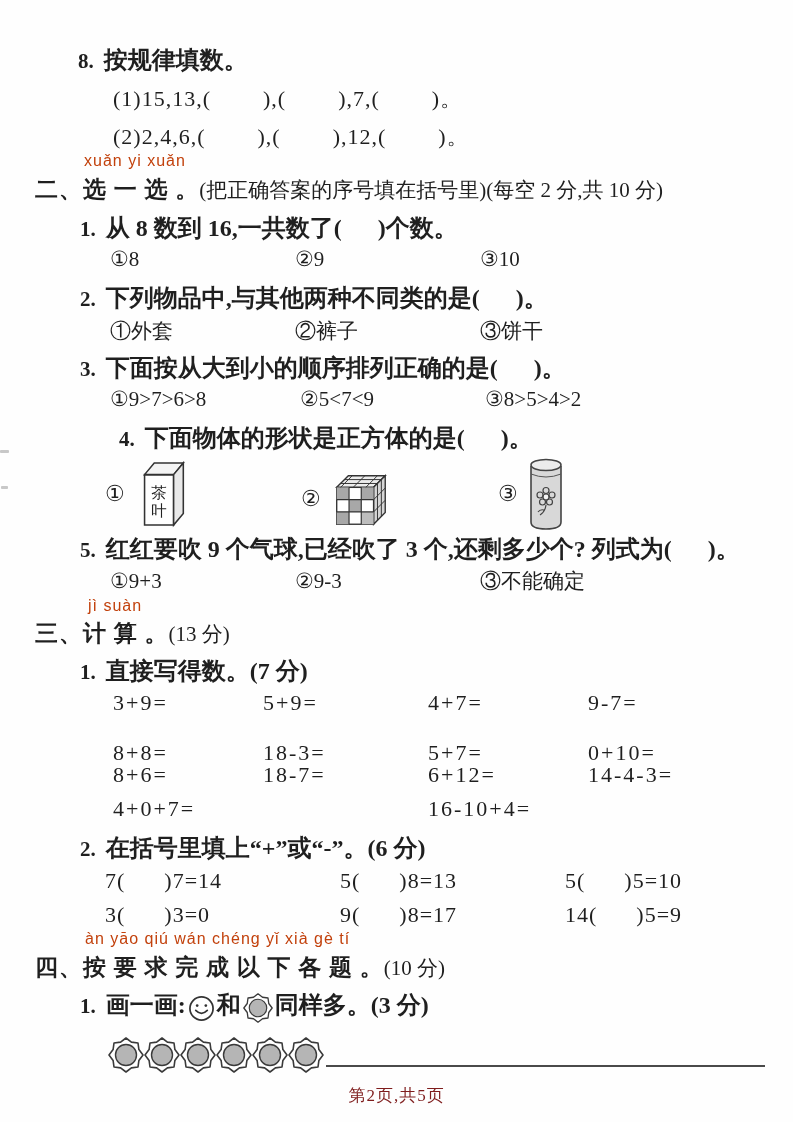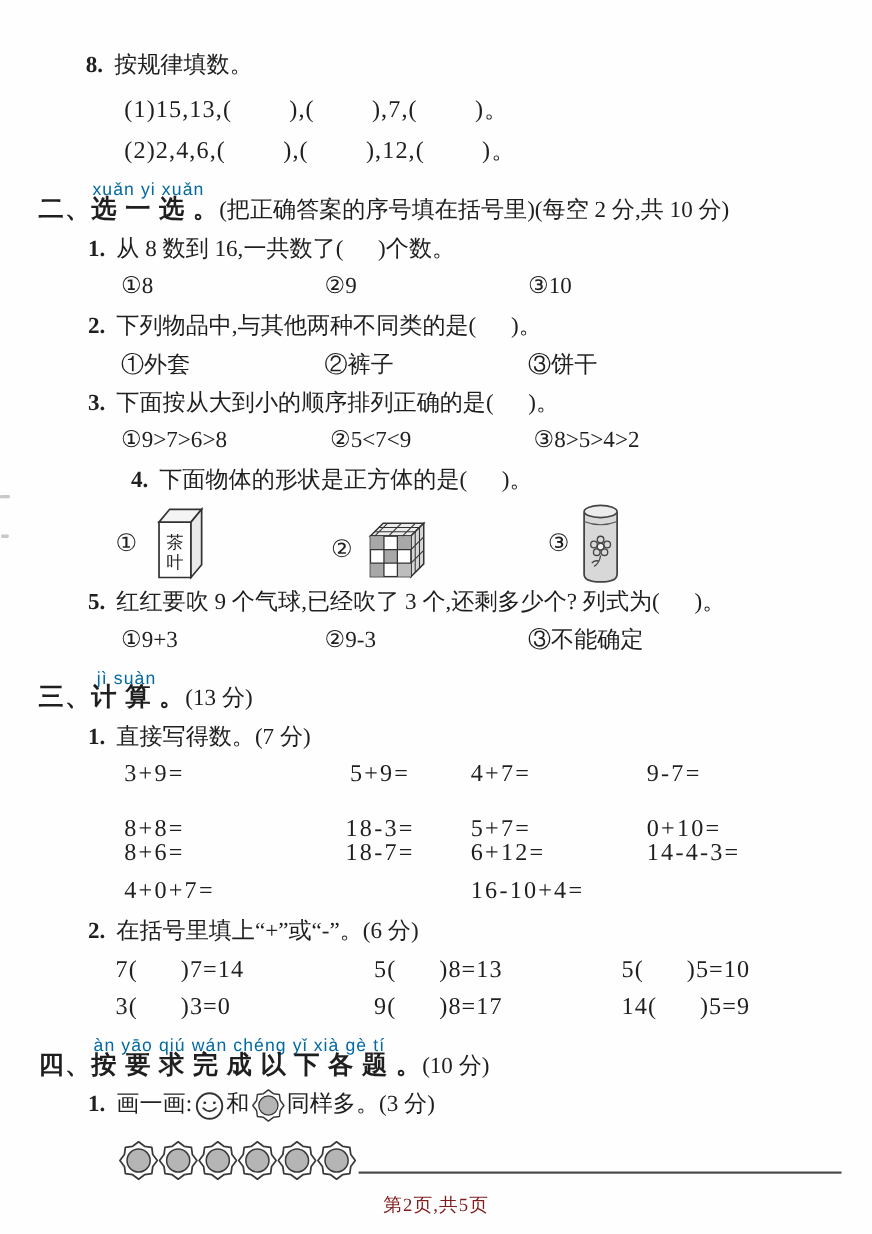--- a/index.html
+++ b/index.html
@@ -3,30 +3,30 @@
 <meta charset="utf-8">
 <style>
   html,body{margin:0;padding:0;}
   body{
     width:793px;height:1122px;position:relative;background:#fefefe;
     font-family:"Liberation Serif","DejaVu Serif",serif;color:#1f1f1f;overflow:hidden;
   }
   .abs{position:absolute;}
   .pre{white-space:pre;}
   .qnum{font-weight:bold;margin-right:10px;}
-  .qtext{font-size:21px;white-space:pre;}
+  .qtext{font-size:24px;white-space:pre;font-weight:bold;}
   .sec-title{font-weight:bold;font-size:23px;letter-spacing:1px;}
   .sec-note{font-size:21px;font-weight:normal;letter-spacing:0;}
-  .pinyin{font-family:"Liberation Sans","DejaVu Sans",sans-serif;font-size:16px;color:#0369a1;letter-spacing:1px;margin-top:12px;}
+  .pinyin{font-family:"Liberation Sans","DejaVu Sans",sans-serif;font-size:16px;color:#c2410c;letter-spacing:1px;}
   .opt-row{font-size:21px;}
   .opt-row span{display:inline-block;white-space:pre;}
   .opt0{width:185px;} .opt1{width:185px;}
   .calc-row{font-size:22px;letter-spacing:2px;}
   .calc-row span{display:inline-block;white-space:pre;}
-  .c0{width:150px;} .c1{width:165px;text-align:center;} .c2{width:160px;}
+  .c0{width:150px;} .c1{width:165px;} .c2{width:160px;}
   .fill-row{font-size:22px;letter-spacing:1px;}
   .fill-row span{display:inline-block;white-space:pre;}
   .f0{width:235px;} .f1{width:225px;}
   .figures{display:flex;align-items:flex-end;}
   .fig-group{display:flex;align-items:center;}
   .fig-label{font-size:22px;margin-right:6px;}
   .inline-icon{vertical-align:middle;margin:0 2px;}
   .badge-row{display:flex;align-items:flex-end;}
   .badge{width:36px;height:38px;flex:0 0 auto;}
   .answer-line{flex:1;border-bottom:2px solid #4a4a4a;margin:0 0 7px 2px;}

